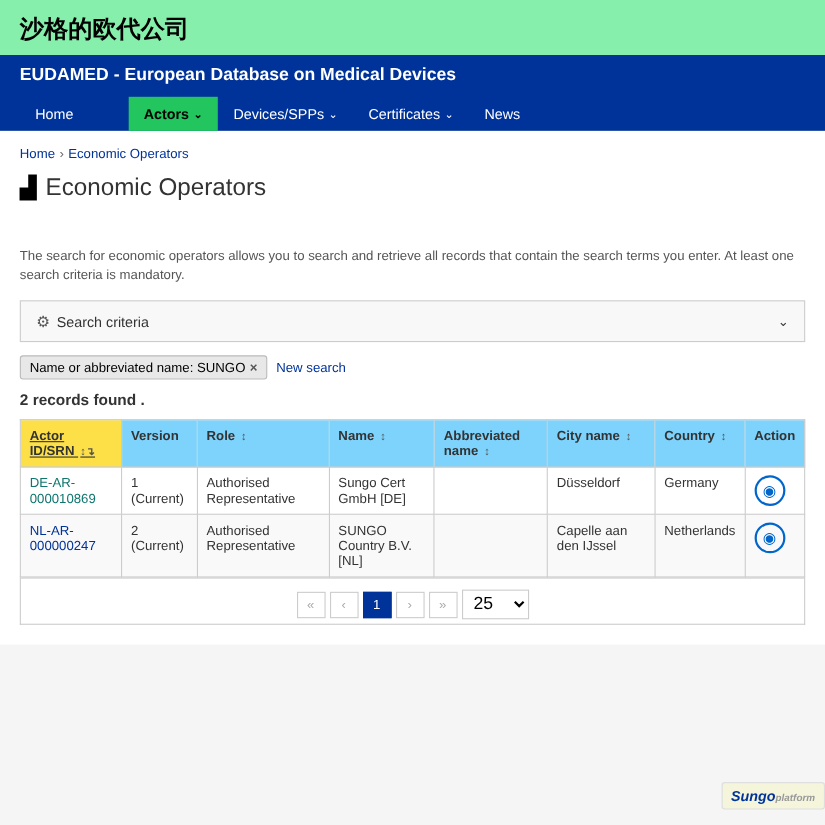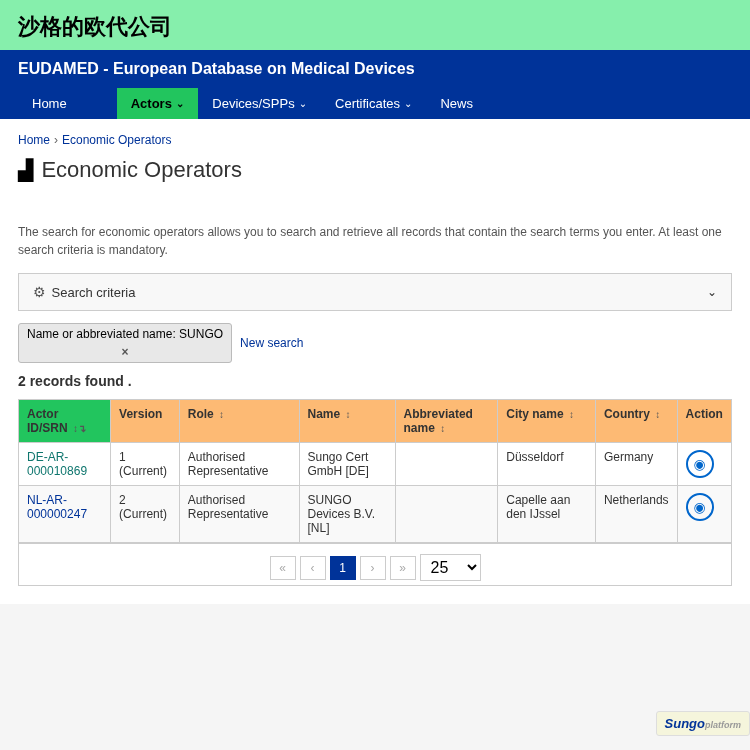--- a/index.html
+++ b/index.html
@@ -34,31 +34,31 @@
     .page-desc { font-size: 12px; color: #555; margin-bottom: 14px; line-height: 1.5; margin-top: 40px; }
 
     
     .search-criteria-box { border: 1px solid #ccc; background: #f8f8f8; padding: 10px 14px; display: flex; justify-content: space-between; align-items: center; cursor: pointer; margin-bottom: 12px; }
     .search-criteria-label { display: flex; align-items: center; gap: 6px; font-size: 13px; color: #333; }
     .filter-icon { color: #555; font-size: 14px; }
     .chevron-down { color: #333; font-size: 12px; }
 
     
     .filter-tags { display: flex; align-items: center; gap: 8px; margin-bottom: 10px; }
-    .filter-tag { background: #e8e8e8; border: 1px solid #bbb; padding: 3px 8px; border-radius: 3px; font-size: 12px; display: flex; align-items: center; gap: 4px; flex-direction: column; }
+    .filter-tag { background: #e8e8e8; border: 1px solid #bbb; padding: 3px 8px; border-radius: 3px; font-size: 12px; display: flex; align-items: center; gap: 4px; }
     .filter-tag .remove { cursor: pointer; color: #555; font-weight: bold; }
     .new-search { color: #003399; font-size: 12px; text-decoration: none; cursor: pointer; }
 
     
     .records-count { font-size: 14px; font-weight: bold; margin-bottom: 10px; color: #333; }
 
     
     .results-table { width: 100%; border-collapse: collapse; font-size: 12px; }
-    .results-table th { background: #fdba74; border: 1px solid #ccc; padding: 7px 8px; text-align: left; font-weight: bold; color: #333; vertical-align: top; }
-    .results-table th.actor-id { background: #22c55e; }
+    .results-table th { background: #7dd3fc; border: 1px solid #ccc; padding: 7px 8px; text-align: left; font-weight: bold; color: #333; vertical-align: top; }
+    .results-table th.actor-id { background: #fde047; text-decoration: underline; }
     .results-table td { border: 1px solid #ccc; padding: 7px 8px; color: #333; vertical-align: top; }
     .results-table tr:nth-child(even) td { background: #f9f9f9; }
     .sort-arrows { color: #555; font-size: 10px; margin-left: 2px; }
 
     
     .action-btn { width: 28px; height: 28px; border: 2px solid #0066cc; border-radius: 50%; display: flex; align-items: center; justify-content: center; cursor: pointer; color: #0066cc; font-size: 14px; }
 
     
     .pagination { display: flex; align-items: center; justify-content: center; gap: 4px; padding: 10px 0 4px 0; border-top: 1px solid #ccc; margin-top: 0; }
     .page-btn { border: 1px solid #ccc; background: #fff; padding: 4px 8px; cursor: pointer; font-size: 12px; color: #333; min-width: 26px; text-align: center; }
@@ -153,21 +153,21 @@
     <td>Düsseldorf</td>
     <td>Germany</td>
     <td>
       <div class="action-btn" title="View">◉</div>
     </td>
   </tr>
         <tr>
     <td style="color:#003399;">NL-AR-000000247</td>
     <td>2 (Current)</td>
     <td>Authorised Representative</td>
-    <td>SUNGO Devices B.V. [NL]</td>
+    <td>SUNGO Country B.V. [NL]</td>
     <td></td>
     <td>Capelle aan den IJssel</td>
     <td>Netherlands</td>
     <td>
       <div class="action-btn" title="View">◉</div>
     </td>
   </tr>
       </tbody>
   </table>
 

